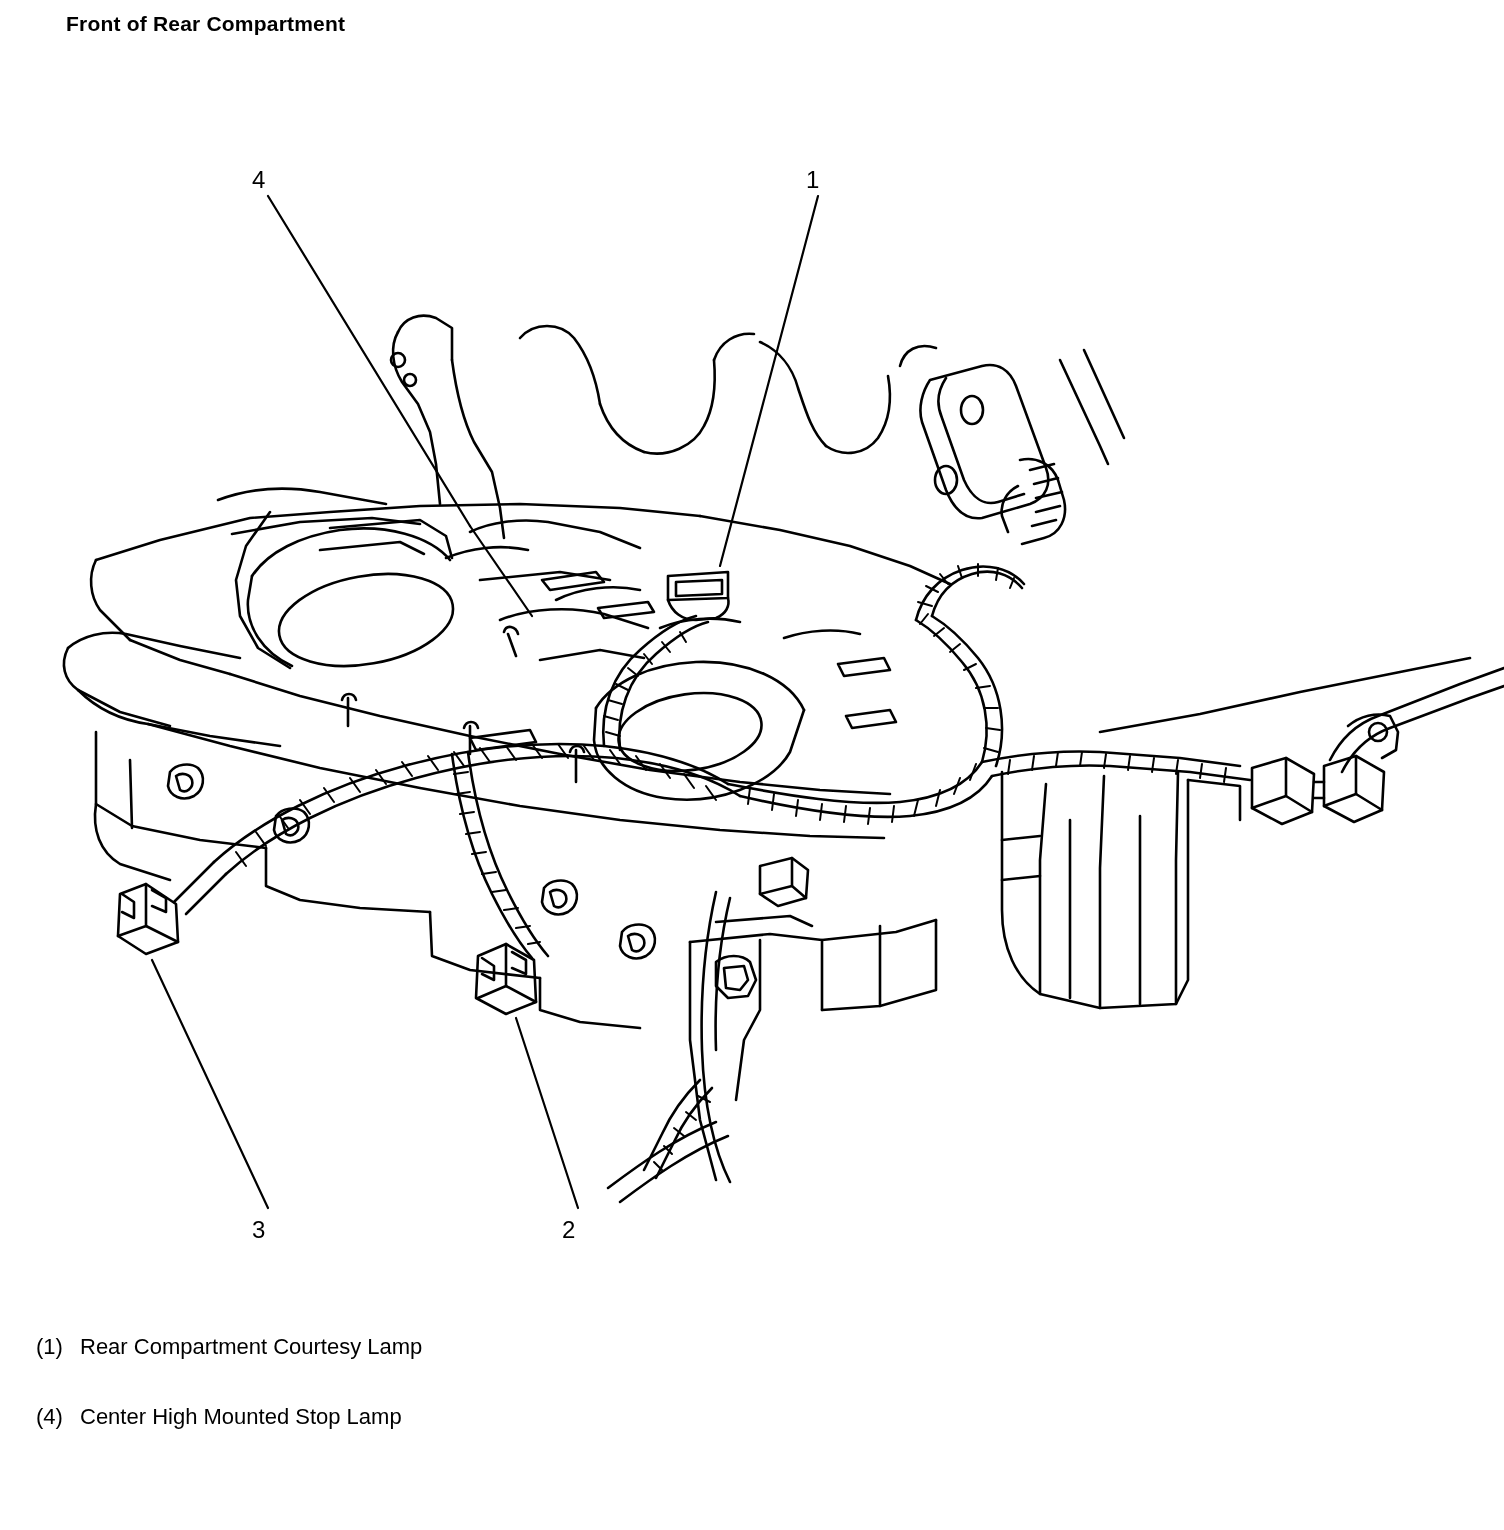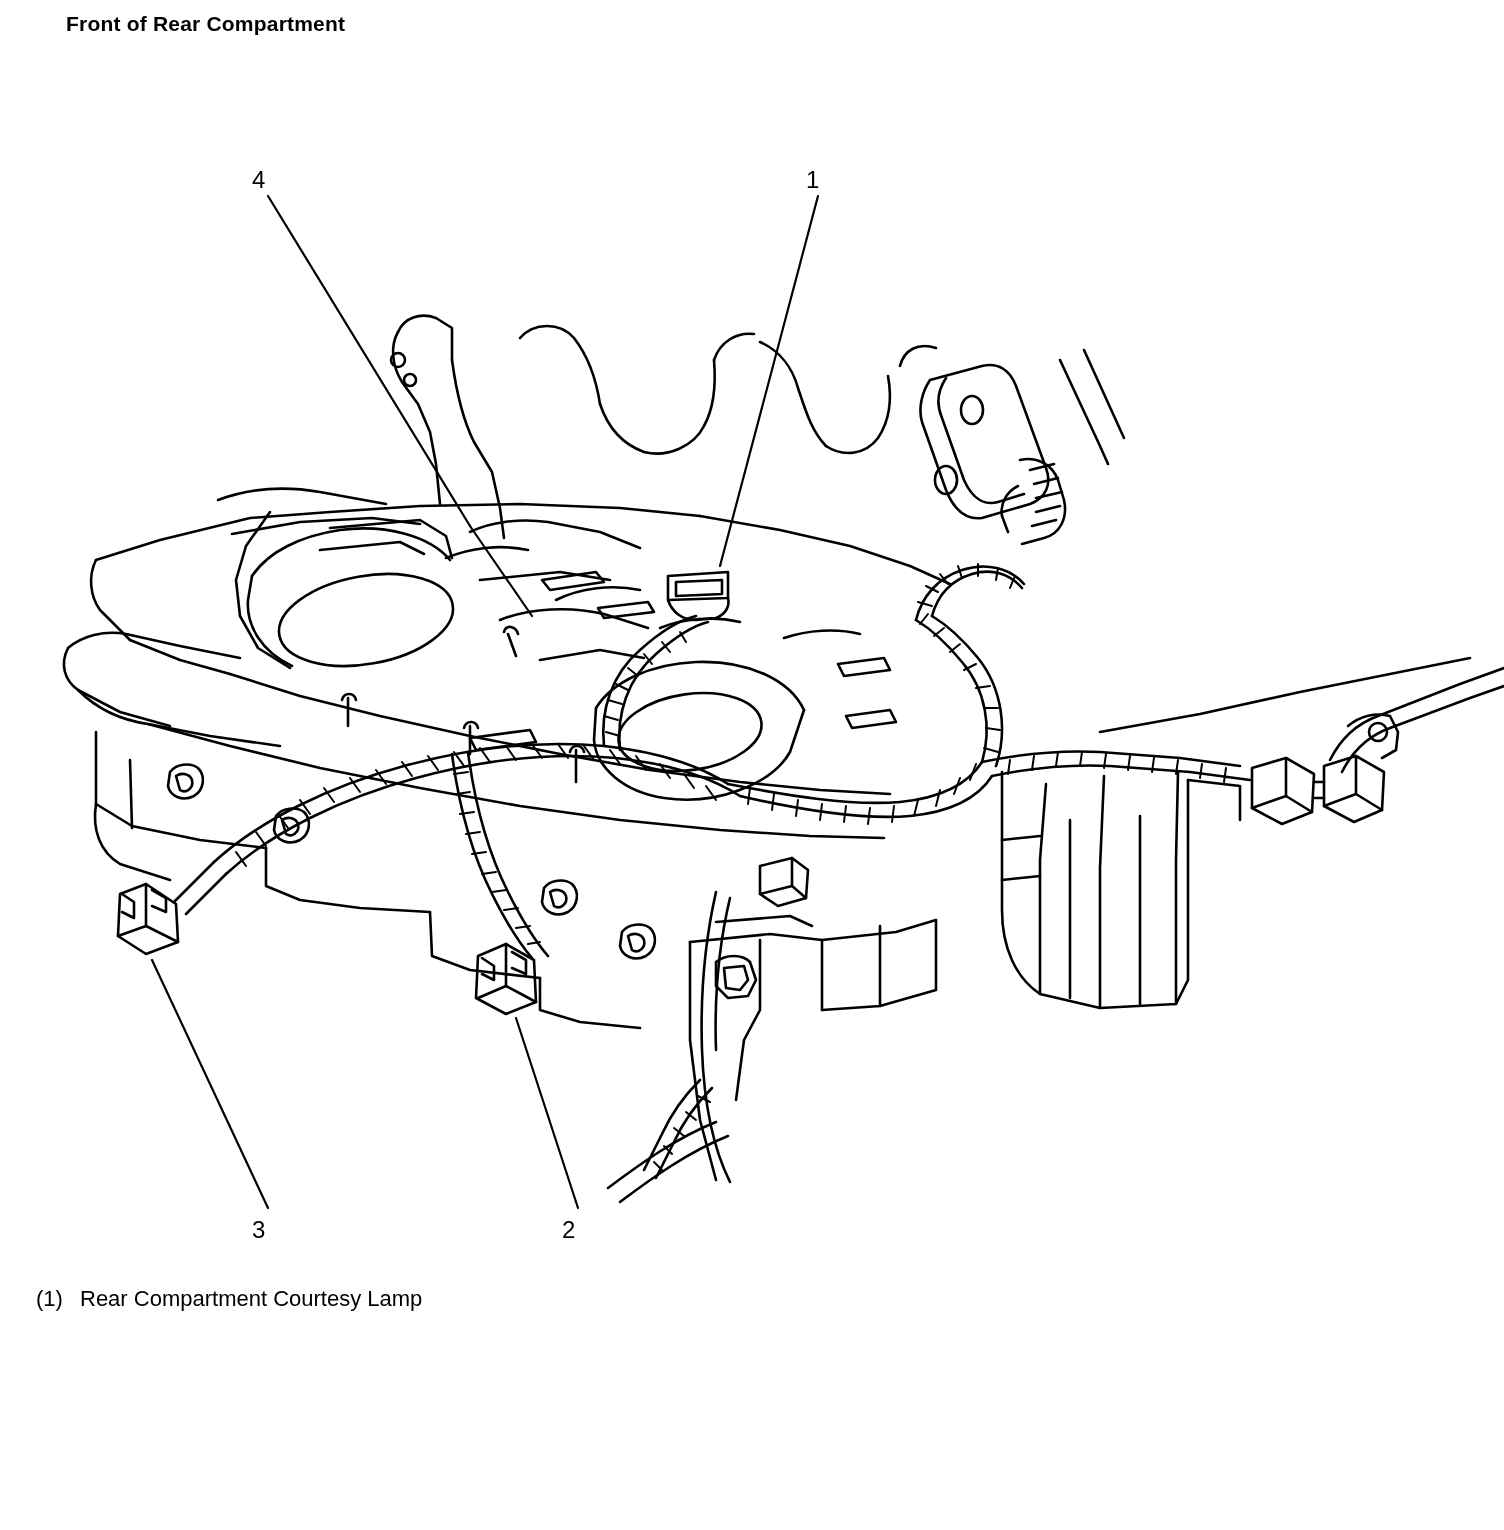--- a/index.html
+++ b/index.html
@@ -40,20 +40,21 @@
     position: absolute;
     left: 36px;
     top: 1288px;
     width: 900px;
   }
   .legend-item {
     font-size: 22px;
     line-height: 1.0;
     margin-bottom: 38px;
     white-space: nowrap;
+    margin-top: 48px;
   }
   .legend-num {
     display: inline-block;
     width: 44px;
   }
   .callout-num {
     font-family: "Liberation Sans", sans-serif;
     font-size: 24px;
     fill: #000;
   }
@@ -279,13 +280,16 @@
       <text class="callout-num" x="252" y="1178">3</text>
       <text class="callout-num" x="562" y="1178">2</text>
     </g>
   </svg>
 </div>
 
 <div id="legend">
   <div class="legend-item">
     <span class="legend-num">(1)</span><span>Rear Compartment Courtesy Lamp</span>
   </div>
+  <div class="legend-item">
+    <span class="legend-num">(4)</span><span>Center High Mounted Stop Lamp</span>
+  </div>
 </div>
 
 </body></html>

